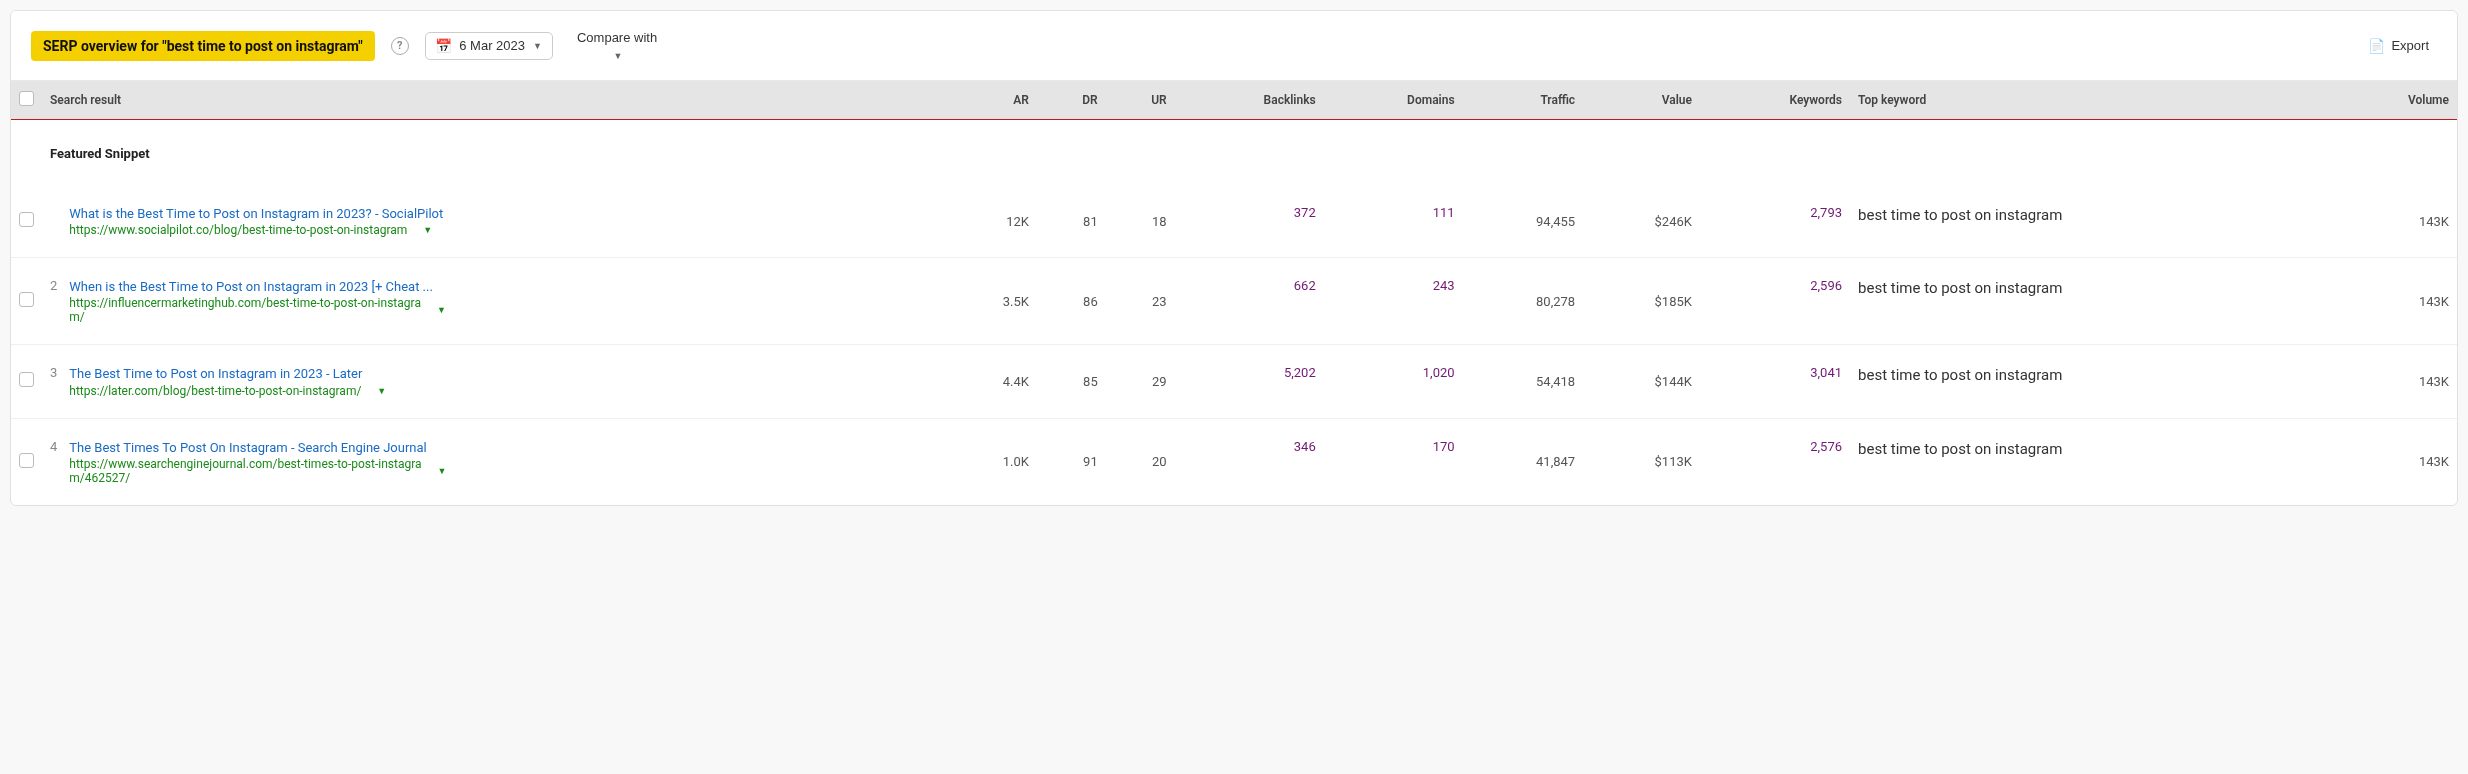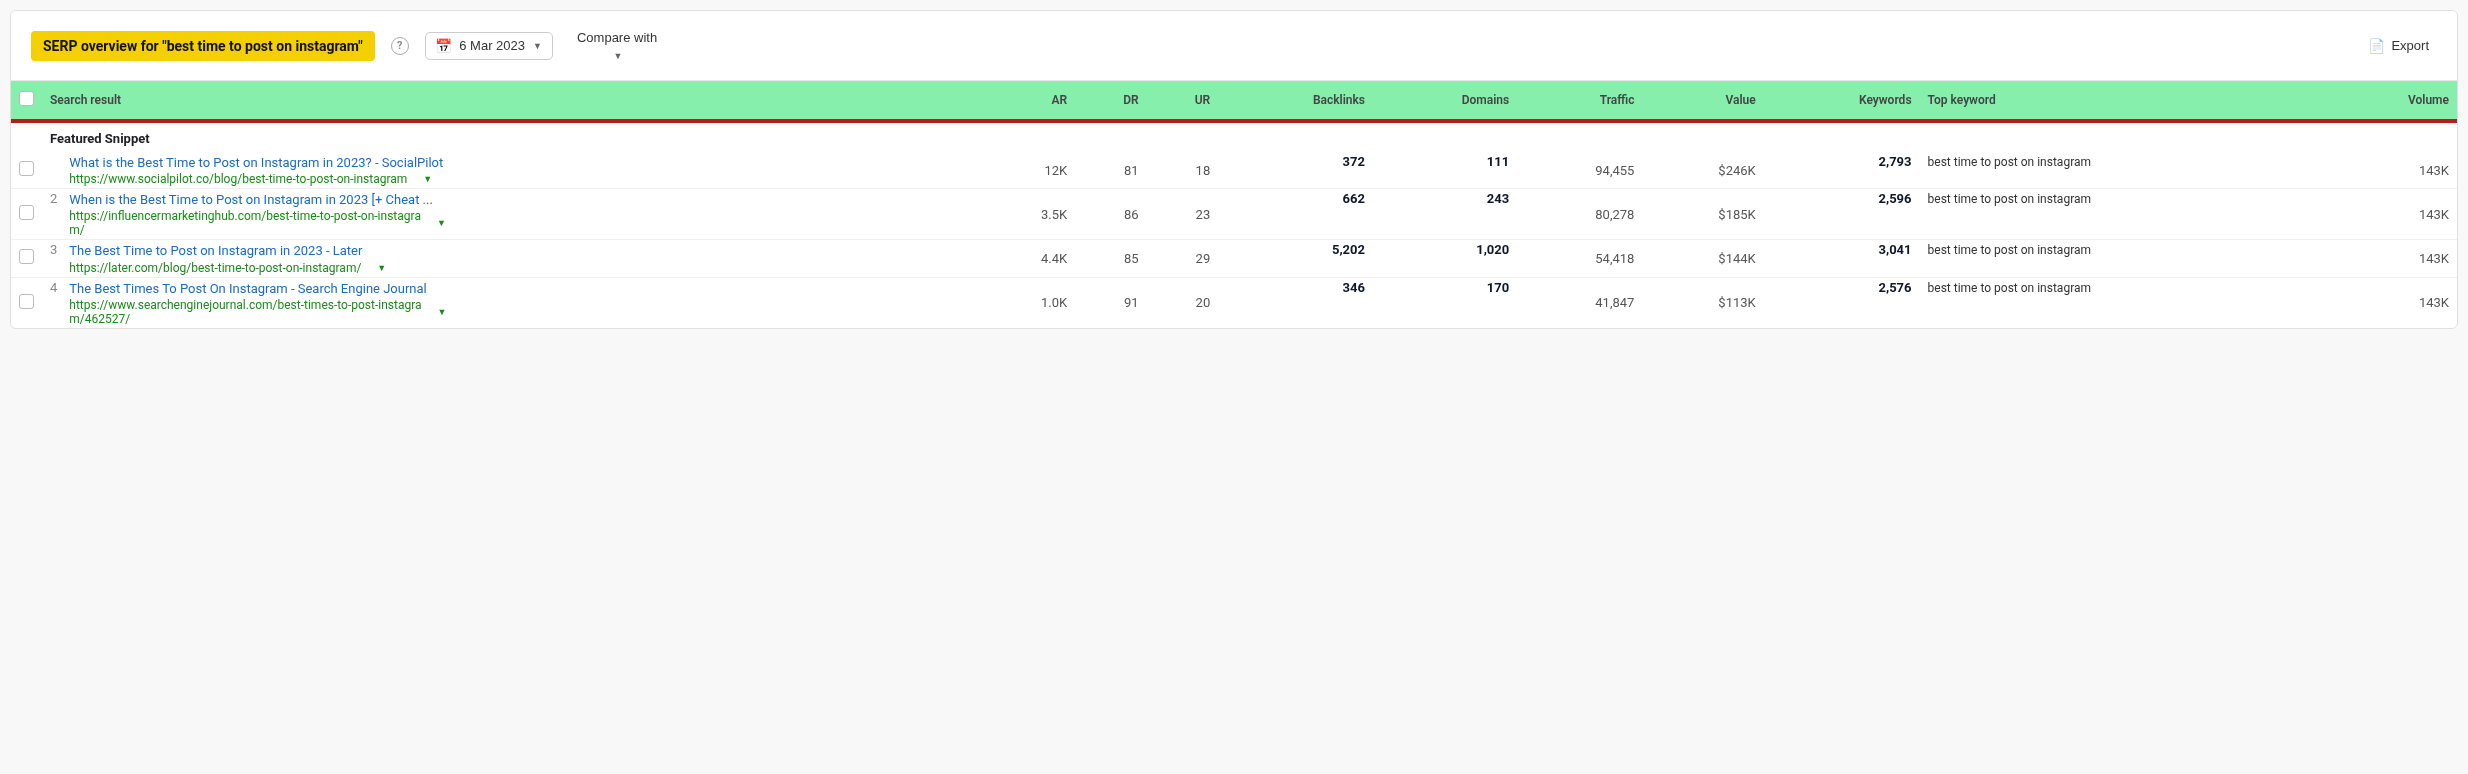--- a/index.html
+++ b/index.html
@@ -89,22 +89,22 @@
     }
     
     .table-wrapper {
       overflow-x: auto;
     }
     table {
       width: 100%;
       border-collapse: collapse;
     }
     thead tr {
-      background: #86efac;
-      border-bottom: 4px solid #b91c1c;
+      background: #e5e5e5;
+      border-bottom: 1px solid #b91c1c;
     }
     thead th {
       padding: 10px 8px;
       text-align: right;
       font-size: 12px;
       font-weight: 600;
       color: #444;
       white-space: nowrap;
     }
     thead th.left {
@@ -113,21 +113,21 @@
     thead th.checkbox-col {
       width: 30px;
       text-align: center;
     }
     tbody tr {
       border-bottom: 1px solid #efefef;
       vertical-align: top;
     }
     tbody tr:last-child { border-bottom: none; }
     td {
-      padding: 2px 8px;
+      padding: 20px 8px;
       text-align: right;
       vertical-align: top;
       margin-top: 24px;
     }
     td.left { text-align: left; }
     td.checkbox-col { text-align: center; vertical-align: middle; }
     td.num-col { color: #555; vertical-align: middle; }
     .featured-label {
       font-weight: 700;
       font-size: 13px;
@@ -144,31 +144,31 @@
     }
     .result-url {
       color: #1a8a1a;
       font-size: 12px;
       display: flex;
       align-items: center;
       gap: 14px;
       flex-wrap: wrap;
     }
     .result-url span { color: #1a8a1a; }
-    .blue-val { color: #0f172a; font-weight: 700; }
+    .blue-val { color: #701a75; font-weight: 400; }
     .dropdown-arrow {
       display: inline-block;
       font-size: 9px;
       color: #666;
       margin-left: 2px;
     }
     .top-keyword-cell {
       text-align: left;
       color: #333;
-      font-size: 12px;
+      font-size: 15px;
       line-height: 1.4;
     }
     .checkbox {
       width: 15px;
       height: 15px;
       border: 1.5px solid #bbb;
       border-radius: 3px;
       display: inline-block;
       background: #fff;
     }

